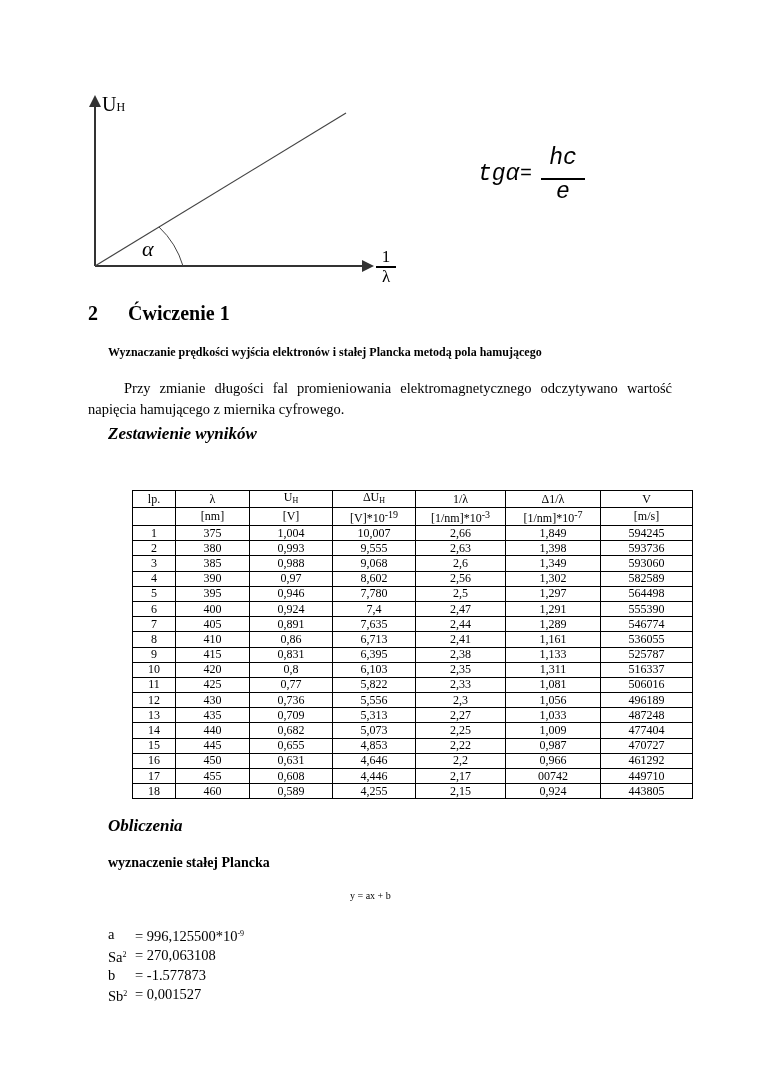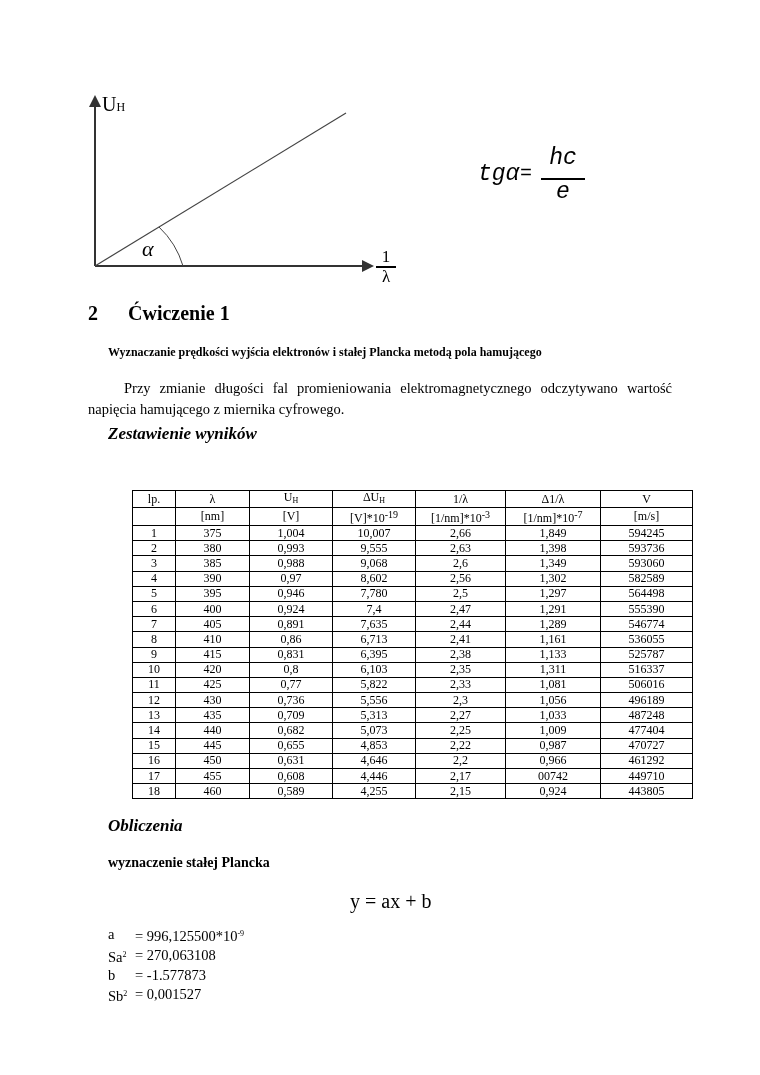--- a/index.html
+++ b/index.html
@@ -31,21 +31,21 @@
   
   #results-table { left: 132px; top: 490px; border-collapse: collapse; font-size: 12px; border-radius: 28px; }
   #results-table td, #results-table th { border: 1px solid #000; text-align: center; padding: 0; height: 14.2px; line-height: 13px; font-weight: normal; }
   #results-table sub { font-size: 8px; vertical-align: -2px; }
   #results-table sup { font-size: 10px; vertical-align: 4px; }
   #results-table { border: 1.5px solid #000; }
 
   
   #calc-heading { left: 108px; top: 816px; font-size: 17px; font-style: italic; font-weight: bold; }
   #calc-sub { left: 108px; top: 855px; font-size: 14px; font-weight: bold; }
-  #equation { left: 350px; top: 890px; font-size: 20px; }
+  #equation { left: 350px; top: 890px; font-size: 10px; }
   #params { left: 108px; top: 925px; font-size: 14.5px; line-height: 18.5px; }
   #params .row { display: flex; }
   #params .name { width: 27px; }
   #params sup { font-size: 8px; vertical-align: 5px; }
 </style>
 </head>
 <body>
 
 <div id="diagram" class="abs">
   <svg width="330" height="210" viewBox="0 0 330 210">

